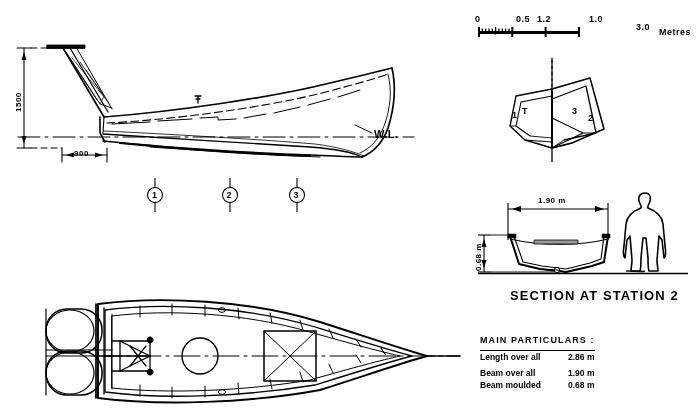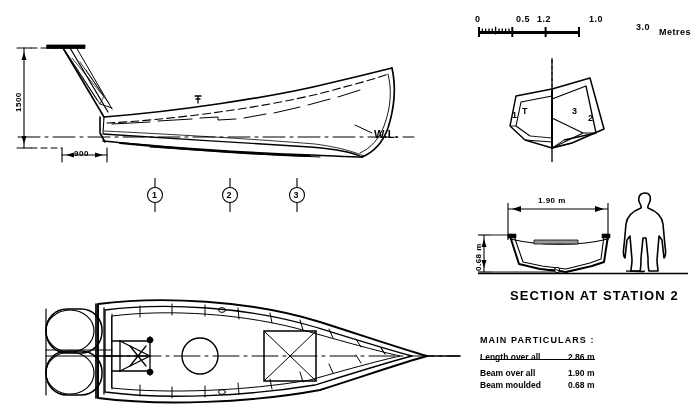--- a/index.html
+++ b/index.html
@@ -33,21 +33,21 @@
   .t-wl    { font-size: 11px;  font-weight: bold; }
   .t-sect  { font-size: 13px;  font-weight: bold; letter-spacing: 1.1px; }
   .t-head  { font-size: 9px;  font-weight: bold; letter-spacing: 1.1px; }
   .t-num   { font-size: 9px;  font-weight: bold; }
   .rot90 {
     transform: rotate(-90deg);
     transform-origin: left top;
   }
   .underline-head {
     border-bottom: 1.4px solid #000;
-    padding-bottom: 14px;
+    padding-bottom: 5px;
   }
   .partrow {
     position: absolute;
     font-size: 8.5px;
     font-weight: bold;
     white-space: nowrap;
   }
   .partrow .pv { position: absolute; left: 88px; top: 0; }
 </style>
 </head>

